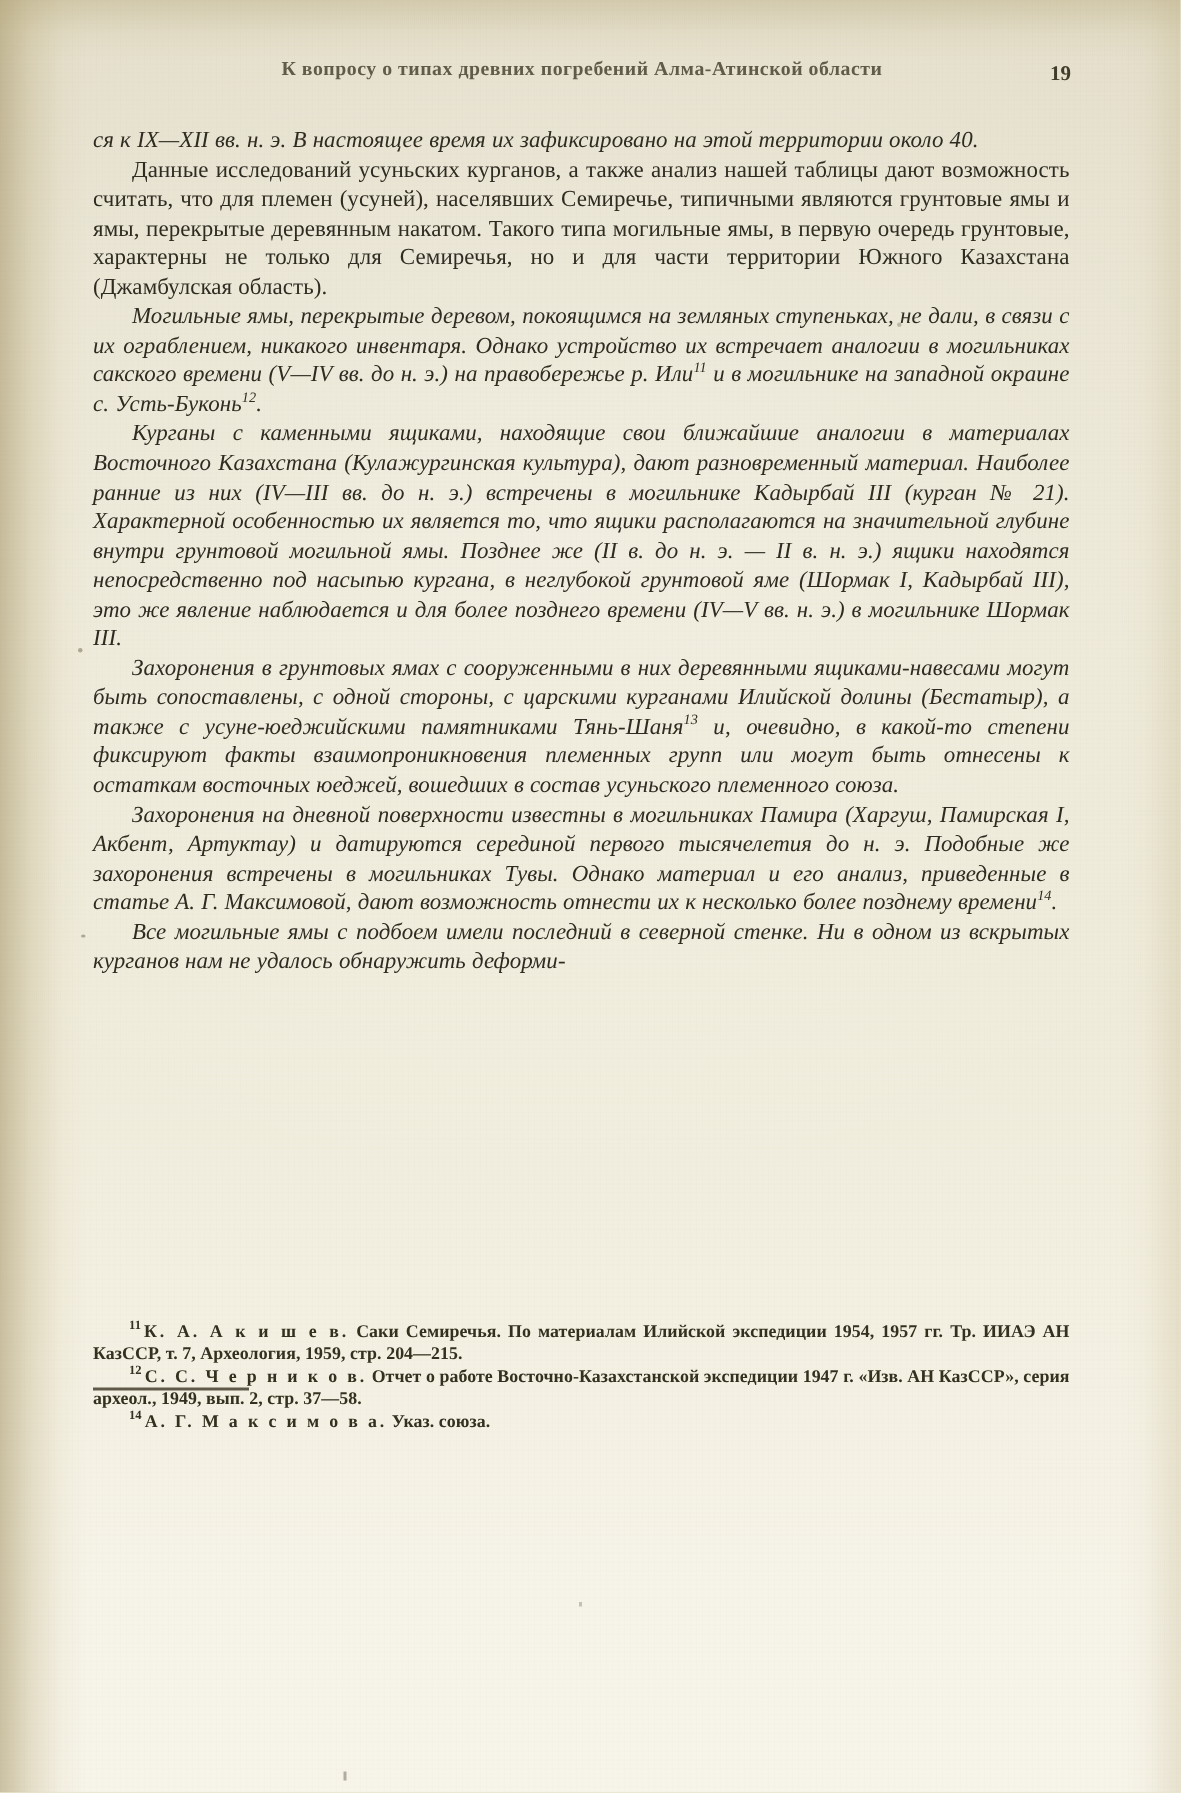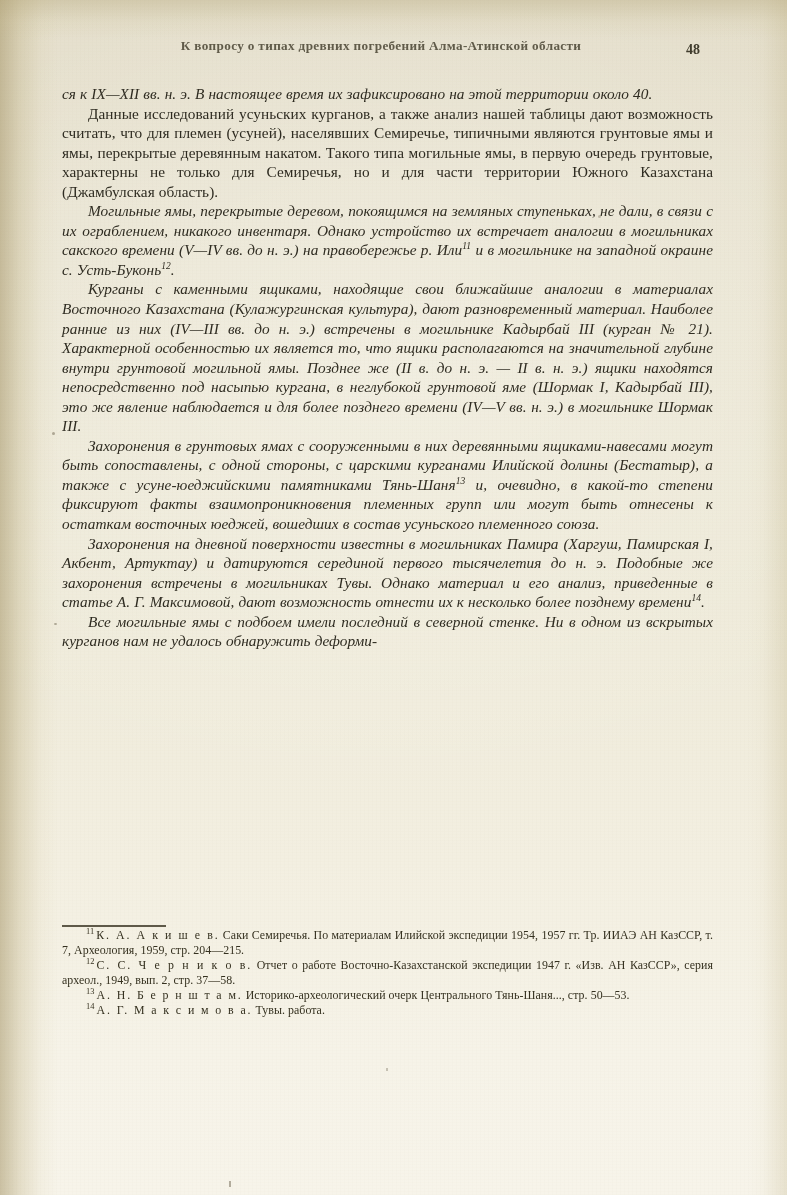--- a/index.html
+++ b/index.html
@@ -54,21 +54,21 @@
     opacity: .30;
     background-image:
       repeating-linear-gradient(0deg, rgba(140,126,86,0.05) 0px, rgba(140,126,86,0.05) 1px, rgba(255,255,255,0) 1px, rgba(255,255,255,0) 3px),
       repeating-linear-gradient(90deg, rgba(140,126,86,0.04) 0px, rgba(140,126,86,0.04) 1px, rgba(255,255,255,0) 1px, rgba(255,255,255,0) 4px);
   }
 
   
   .runhead {
     position: absolute;
     left: 62px;
-    right: 87px;
+    right: 73px;
     top: 38px;
     height: 20px;
     display: flex;
     align-items: baseline;
     justify-content: center;
   }
   .runhead-title {
     font-size: 13.2px;
     letter-spacing: .35px;
     color: #4a4534;
@@ -130,22 +130,23 @@
     left: 62px;
     top: 925px;
     width: 104px;
     height: 2px;
     background: #4e4837;
     opacity: .9;
   }
   .footnotes {
     position: absolute;
     left: 62px;
-    top: 928px;
+    top: 880px;
     width: 651px;
+    font-weight: bold;
   }
   p.fn {
     margin: 0;
     font-size: 11.9px;
     line-height: 15.0px;
     text-align: justify;
     text-indent: 24px;
     color: #34301f;
     letter-spacing: .05px;
   }
@@ -169,21 +170,21 @@
 <body>
 
 <div class="page">
 
   <div class="edge-left"></div>
   <div class="edge-top"></div>
   <div class="edge-right"></div>
 
   <div class="runhead">
     <span class="runhead-title">К вопросу о типах древних погребений Алма-Атинской области</span>
-    <span class="runhead-pageno">48</span>
+    <span class="runhead-pageno">19</span>
   </div>
   <div class="runhead-rule"></div>
 
   <div class="body">
 
     <p class="para last-line-left">ся к IX—XII вв. н. э. В настоящее время их зафиксировано на этой территории около 40.</p>
 
     <p class="para indent">Данные исследований усуньских курганов, а также анализ нашей таблицы дают возможность считать, что для племен (усуней), населявших Семиречье, типичными являются грунтовые ямы и ямы, перекрытые деревянным накатом. Такого типа могильные ямы, в первую очередь грунтовые, характерны не только для Семиречья, но и для части территории Южного Казахстана (Джамбулская область).</p>
 
 
@@ -198,22 +199,21 @@
 
     <p class="para indent last-line-left">Все могильные ямы с подбоем имели последний в северной стенке. Ни в одном из вскрытых курганов нам не удалось обнаружить деформи-</p>
 
   </div>
 
   <div class="fn-rule"></div>
 
   <div class="footnotes">
     <p class="fn"><sup>11</sup><span class="sp">К. А. А к и ш е в.</span><span> Саки Семиречья. По материалам Илийской экспедиции 1954, 1957 гг. Тр. ИИАЭ АН КазССР, т. 7, Археология, 1959, стр. 204—215.</span></p>
     <p class="fn"><sup>12</sup><span class="sp">С. С. Ч е р н и к о в.</span><span> Отчет о работе Восточно-Казахстанской экспедиции 1947 г. «Изв. АН КазССР», серия археол., 1949, вып. 2, стр. 37—58.</span></p>
-    <p class="fn"><sup>13</sup><span class="sp">А. Н. Б е р н ш т а м.</span><span> Историко-археологический очерк Центрального Тянь-Шаня..., стр. 50—53.</span></p>
-    <p class="fn"><sup>14</sup><span class="sp">А. Г. М а к с и м о в а.</span><span> Тувы. работа.</span></p>
+    <p class="fn"><sup>14</sup><span class="sp">А. Г. М а к с и м о в а.</span><span> Указ. союза.</span></p>
   </div>
 
   <div class="speck" style="left:52px; top:432px; width:3px; height:3px; border-radius:50%;"></div>
   <div class="speck" style="left:54px; top:623px; width:3px; height:2px; border-radius:50%;"></div>
   <div class="speck" style="left:229px; top:1181px; width:2px; height:6px;"></div>
   <div class="speck" style="left:598px; top:215px; width:3px; height:3px; border-radius:50%; opacity:.35;"></div>
   <div class="speck" style="left:386px; top:1068px; width:2px; height:3px; opacity:.35;"></div>
 
   <div class="grain"></div>
 </div>

